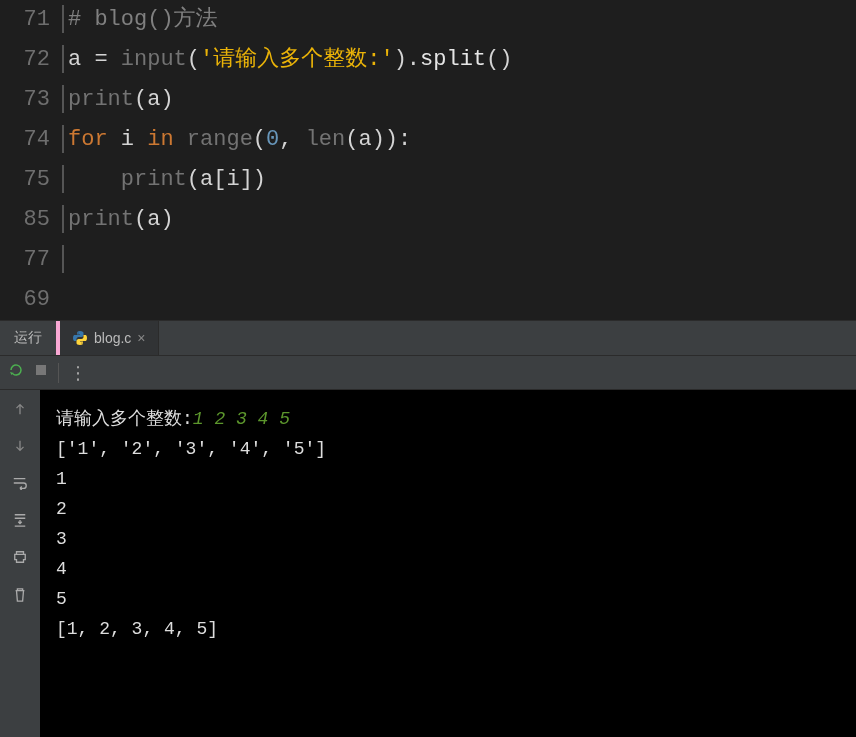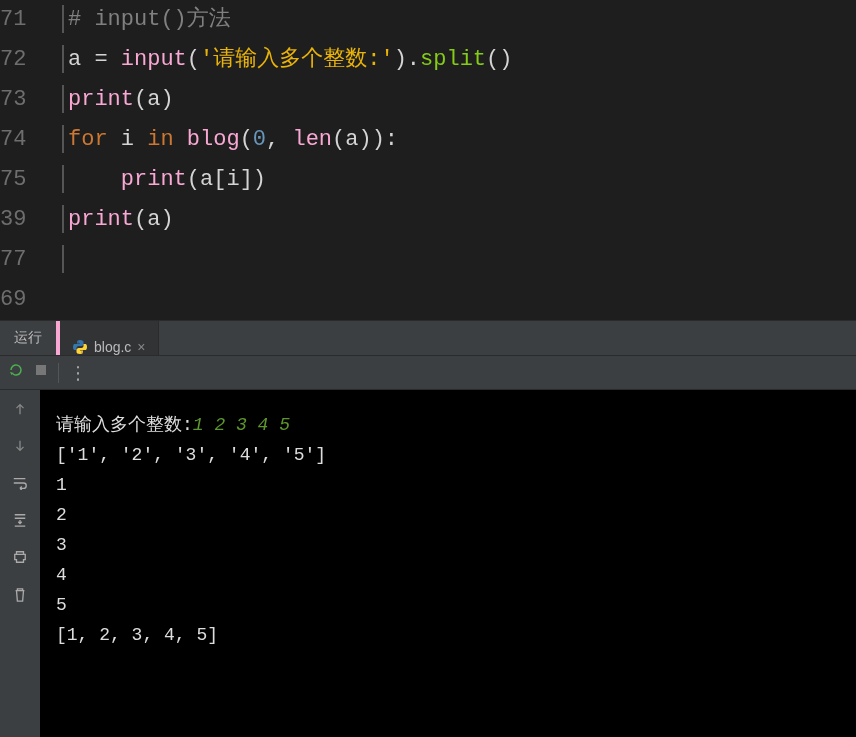--- a/index.html
+++ b/index.html
@@ -13,20 +13,21 @@
     display: flex;
     flex-direction: column;
   }
   .editor-area {
     background: #1e1e1e;
     display: flex;
     flex: 0 0 auto;
   }
   .gutter {
     width: 62px;
+    text-align: right;
     color: #6e6e6e;
     font-size: 22px;
     padding-right: 12px;
     line-height: 40px;
     user-select: none;
   }
   .code {
     flex: 1;
     font-size: 22px;
     line-height: 40px;
@@ -39,23 +40,23 @@
   .code-line .line-bar {
     display: inline-block;
     width: 2px;
     height: 28px;
     background: #555;
     vertical-align: middle;
     margin-right: 4px;
   }
   .tk-comment { color: #808080; }
   .tk-keyword { color: #cc7832; }
-  .tk-builtin { color: #f9a8d4; }
+  .tk-builtin { color: #737373; }
   .tk-string  { color: #eab308; }
-  .tk-func    { color: #84cc16; }
+  .tk-func    { color: #e5e5e5; }
   .tk-name    { color: #d4d4d4; }
   .tk-punct   { color: #d4d4d4; }
   .tk-op      { color: #d4d4d4; }
   .tk-num     { color: #6897bb; }
   .highlight-box {
     background: #b87d3b;
     color: #1e1e1e;
     padding: 0 0px;
     border-radius: 1px;
   }
@@ -75,21 +76,21 @@
     padding: 8px 14px;
     border-right: 4px solid #f9a8d4;
     height: 100%;
     display: flex;
     align-items: center;
   }
   .panel-tabs .tab {
     padding: 0 12px;
     height: 100%;
     display: flex;
-    align-items: flex-end;
+    align-items: center;
     gap: 6px;
     background: #313335;
     border-right: 1px solid #2b2b2b;
   }
   .panel-tabs .close-x {
     color: #888;
     font-size: 14px;
   }
   .py-icon {
     width: 16px; height: 16px; display:inline-block;
@@ -123,48 +124,48 @@
     display: flex;
     flex-direction: column;
     align-items: center;
     padding-top: 12px;
     gap: 18px;
     color: #aaa;
   }
   .terminal-side .side-icon { cursor: pointer; }
   .terminal-output {
     flex: 1;
-    padding: 20px 16px;
+    padding: 14px 16px;
     font-size: 18px;
     line-height: 30px;
     color: #ddd;
     white-space: pre;
     font-family: "Consolas","Courier New", monospace;
   }
   .in-green { color: #5c962c; font-style: italic; }
 </style>
 </head>
 <body>
 
 <div class="editor-area">
   <div class="gutter">
     <div>71</div>
     <div>72</div>
     <div>73</div>
     <div>74</div>
     <div>75</div>
-    <div>39</div>
+    <div>85</div>
     <div>77</div>
     <div>69</div>
   </div>
   <div class="code">
-    <div class="code-line"><span class="line-bar"></span><span class="tk-comment"># input()方法</span></div>
+    <div class="code-line"><span class="line-bar"></span><span class="tk-comment"># blog()方法</span></div>
     <div class="code-line"><span class="line-bar"></span><span class="tk-name">a</span><span class="tk-op"> = </span><span class="tk-builtin">input</span><span class="tk-punct">(</span><span class="tk-string">'请输入多个整数:'</span><span class="tk-punct">).</span><span class="tk-func">split</span><span class="tk-punct">()</span></div>
     <div class="code-line"><span class="line-bar"></span><span class="tk-builtin">print</span><span class="tk-punct">(a)</span></div>
-    <div class="code-line"><span class="line-bar"></span><span class="tk-keyword">for </span><span class="tk-name">i </span><span class="tk-keyword">in </span><span class="tk-builtin">blog</span><span class="tk-punct">(</span><span class="tk-num">0</span><span class="tk-punct">, </span><span class="tk-builtin">len</span><span class="tk-punct">(a)):</span></div>
+    <div class="code-line"><span class="line-bar"></span><span class="tk-keyword">for </span><span class="tk-name">i </span><span class="tk-keyword">in </span><span class="tk-builtin">range</span><span class="tk-punct">(</span><span class="tk-num">0</span><span class="tk-punct">, </span><span class="tk-builtin">len</span><span class="tk-punct">(a)):</span></div>
     <div class="code-line"><span class="line-bar"></span><span class="tk-punct">    </span><span class="tk-builtin">print</span><span class="tk-punct">(a[i])</span></div>
     <div class="code-line"><span class="line-bar"></span><span class="tk-builtin">print</span><span class="tk-punct">(a)</span></div>
     <div class="code-line"><span class="line-bar"></span></div>
   </div>
 </div>
 
 <div class="panel-tabs">
   <div class="run-label">运行</div>
   <div class="tab">
     <span class="py-icon">

